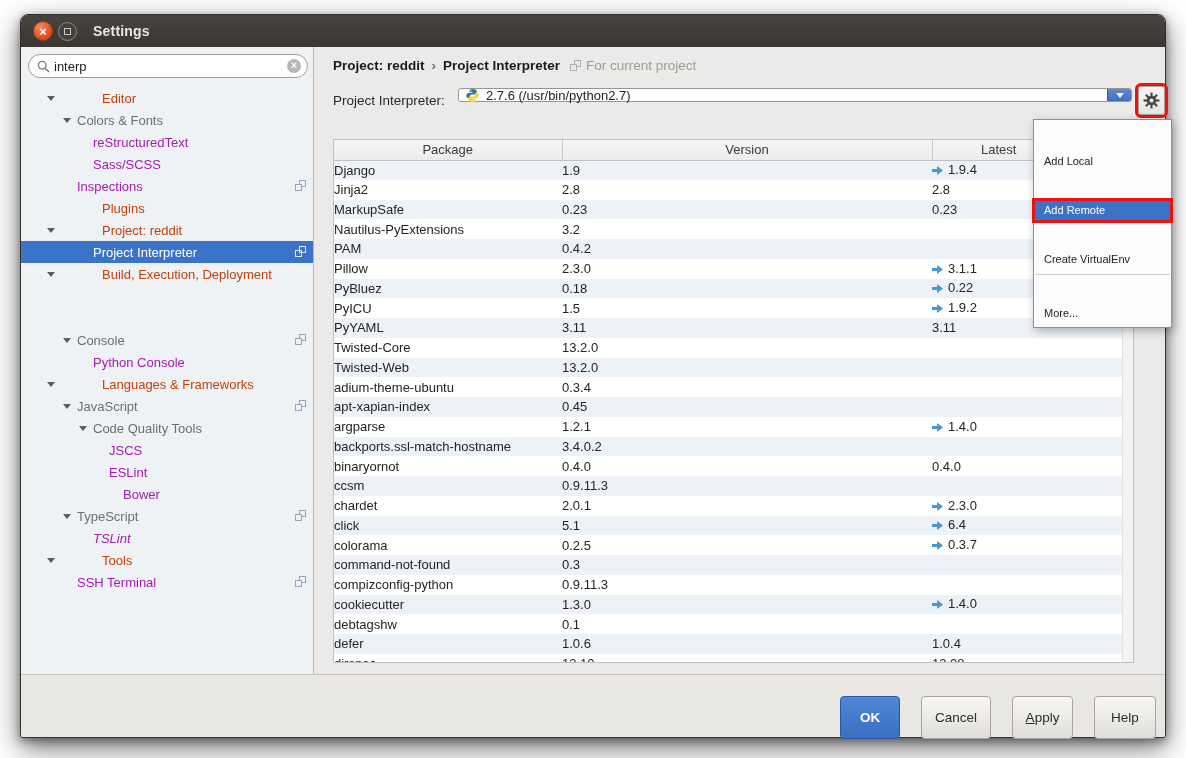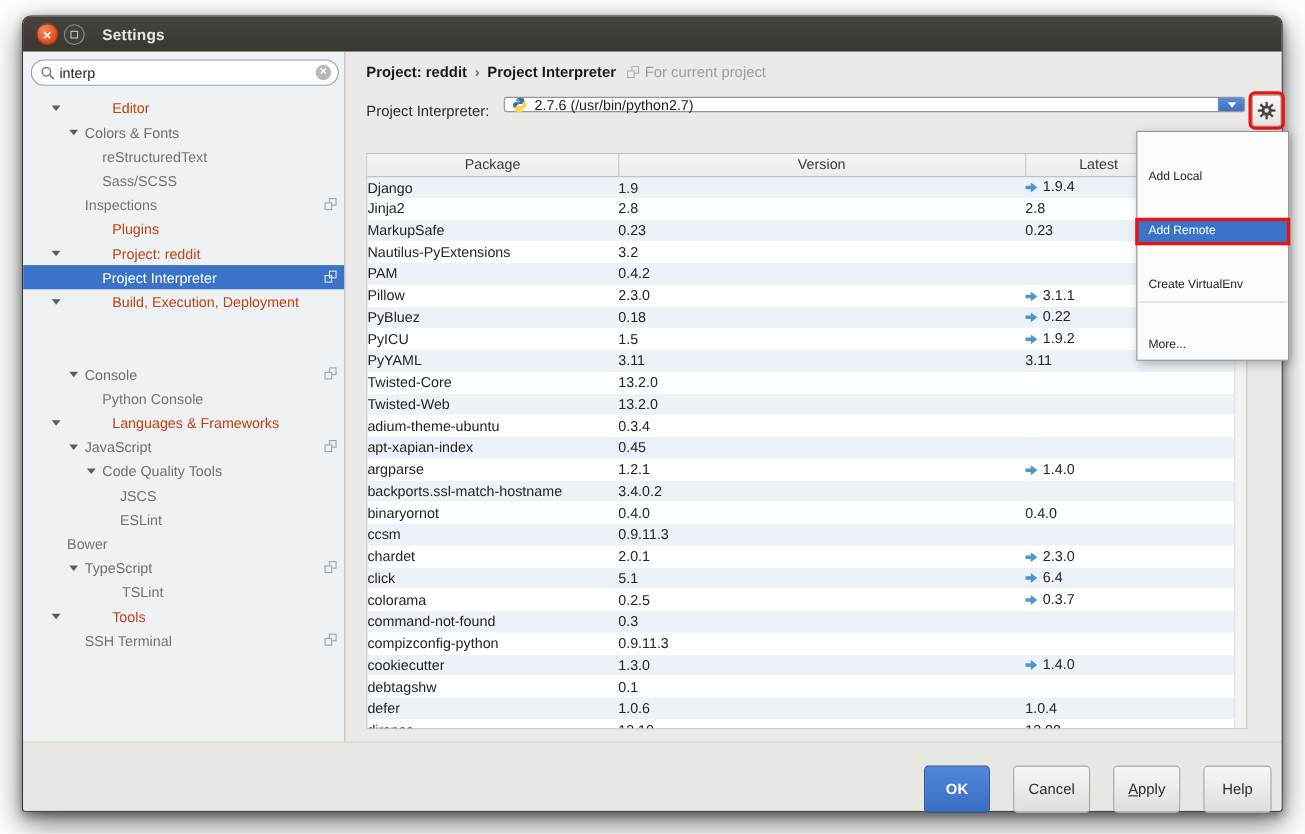--- a/index.html
+++ b/index.html
@@ -28,21 +28,21 @@
   .searchbox { position:absolute; left:7px; top:7px; width:280px; height:24px;
     background:#ffffff; border:1px solid #9e9e9e; border-radius:12px;
     display:flex; align-items:center; padding:0 6px 0 8px; }
   .mag { flex:0 0 auto; margin-right:4px; }
   .searchbox input { flex:1 1 auto; border:none; outline:none; background:transparent;
     font-family:inherit; font-size:13px; color:#222; min-width:0; }
   .clear-btn { flex:0 0 auto; width:14px; height:14px; border-radius:50%; background:#b9b8b6;
     color:#fff; font-size:11px; line-height:13px; text-align:center; font-weight:bold; }
 
   .tree { position:absolute; left:0; top:40px; right:0; }
-  .trow { position:relative; height:22px; display:flex; align-items:center; font-size:13px; color:#737373; }
+  .trow { position:relative; height:22px; display:flex; align-items:center; font-size:13px; color:#a21caf; }
   .trow.b  { font-weight:normal; color:#c2410c;gap:41px; }
   .trow.mut{ color:#6e6e6e; }
   .trow.sel{ background:#3b73c8; color:#ffffff; }
   .slot { width:14px; flex:0 0 14px; display:flex; align-items:center; }
   .tri { width:0; height:0; border-left:4px solid transparent; border-right:4px solid transparent; border-top:5px solid #5c5c5c; }
   .ovr { position:absolute; right:7px; top:5px; width:11px; height:11px; }
   .ovr i { position:absolute; display:block; width:7px; height:7px; border:1px solid #93a5b6; background:#eff2f5; }
   .ovr i:first-child { right:0; top:0; }
   .ovr i:last-child { left:0; bottom:0; }
   .sel .ovr i { border-color:#dfe9f8; background:transparent; }
@@ -225,35 +225,35 @@
             <span>Code Quality Tools</span>
           </div>
           <div class="trow" style="padding-left: 74px;">
             <span class="slot"></span>
             <span>JSCS</span>
           </div>
           <div class="trow" style="padding-left: 74px;">
             <span class="slot"></span>
             <span>ESLint</span>
           </div>
-          <div class="trow" style="padding-left: 26px;">
+          <div class="trow" style="padding-left: 88px;">
             <span class="slot"></span>
             <span>Bower</span>
           </div>
           <div class="trow mut" style="padding-left: 42px;">
             <span class="slot">
               <span class="tri"></span>
             </span>
             <span>TypeScript</span>
             <span class="ovr">
               <i></i>
               <i></i>
             </span>
           </div>
-          <div class="trow" style="padding-left: 76px;">
+          <div class="trow" style="padding-left: 58px; font-style: italic;">
             <span class="slot"></span>
             <span>TSLint</span>
           </div>
           <div class="trow b" style="padding-left: 26px;">
             <span class="slot">
               <span class="tri"></span>
             </span>
             <span>Tools</span>
           </div>
           <div class="trow" style="padding-left: 42px;">

